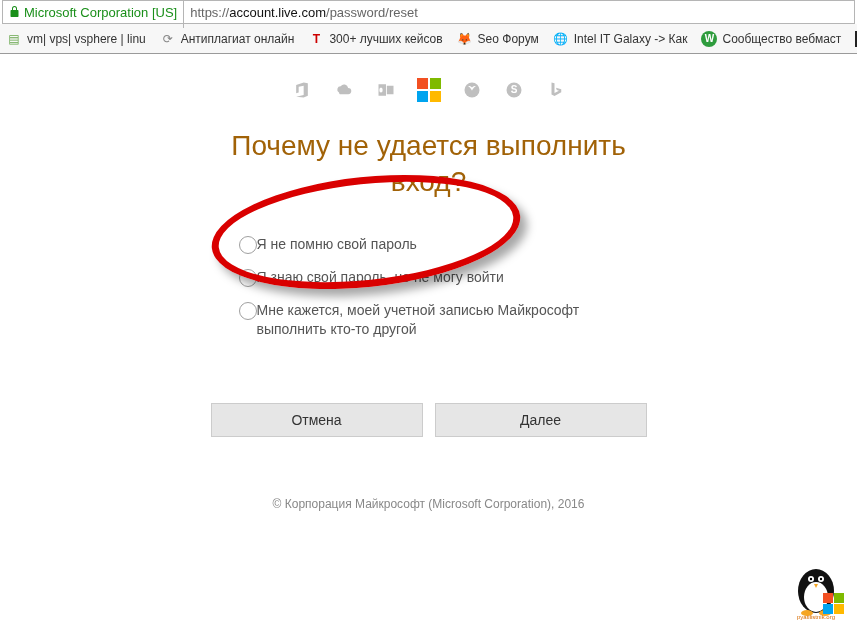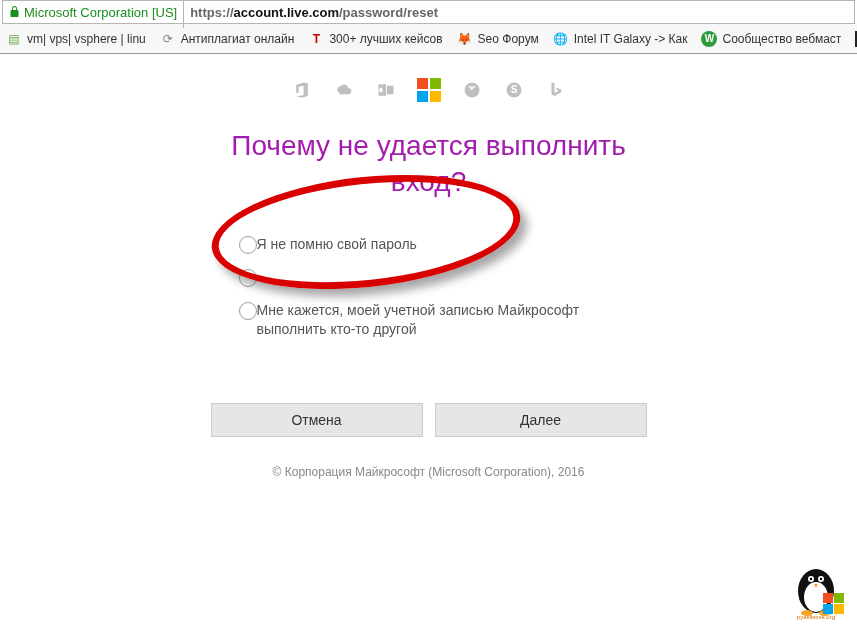--- a/index.html
+++ b/index.html
@@ -30,21 +30,20 @@
     align-items: center;
     height: 100%;
     padding: 16px 6px;
     color: #1a8f1a;
     border-right: 1px solid #b5b5b5;
     gap: 4px;
   }
   .url {
     padding: 0 6px;
     color: #666;
-    font-weight: bold;
   }
   .url .host { color: #111; }
 
   
   .bookmarks-bar {
     height: 30px;
     display: flex;
     align-items: center;
     gap: 14px;
     padding: 0 6px;
@@ -89,21 +88,21 @@
     gap: 2px;
   }
   .ms-logo div:nth-child(1){background:#f25022;}
   .ms-logo div:nth-child(2){background:#7fba00;}
   .ms-logo div:nth-child(3){background:#00a4ef;}
   .ms-logo div:nth-child(4){background:#ffb900;}
 
   h1.headline {
     font-weight: 300;
     font-size: 28px;
-    color: #a21caf;
+    color: #a16207;
     text-align: center;
     line-height: 1.3;
     max-width: 420px;
     margin-bottom: 34px;
   }
 
   .options {
     width: 380px;
     margin: 0 auto 50px;
     position: relative;
@@ -135,21 +134,21 @@
     left: -28px;
     top: -58px;
     transform: rotate(-6deg);
     pointer-events: none;
     box-shadow: 6px 8px 10px rgba(0,0,0,0.35);
   }
 
   .btn-row {
     display: flex;
     gap: 12px;
-    margin-bottom: 28px;
+    margin-bottom: 60px;
   }
   .btn {
     width: 212px;
     height: 34px;
     border: 1px solid #ccc;
     background: #e6e6e6;
     color: #333;
     font-size: 14px;
     cursor: pointer;
     display: flex;
@@ -276,20 +275,21 @@
 
   <div class="options">
     <div class="highlight-circle"></div>
 
     <label class="opt">
       <span class="radio"></span>
       <span class="opt-label">Я не помню свой пароль</span>
     </label>
     <label class="opt">
       <span class="radio"></span>
+      <span class="opt-label">Я знаю свой пароль, но не могу войти</span>
     </label>
     <label class="opt">
       <span class="radio"></span>
       <span class="opt-label">Мне кажется, моей учетной записью Майкрософт выполнить кто-то другой</span>
     </label>
   </div>
 
   <div class="btn-row">
     <button class="btn">Отмена</button>
     <button class="btn">Далее</button>

